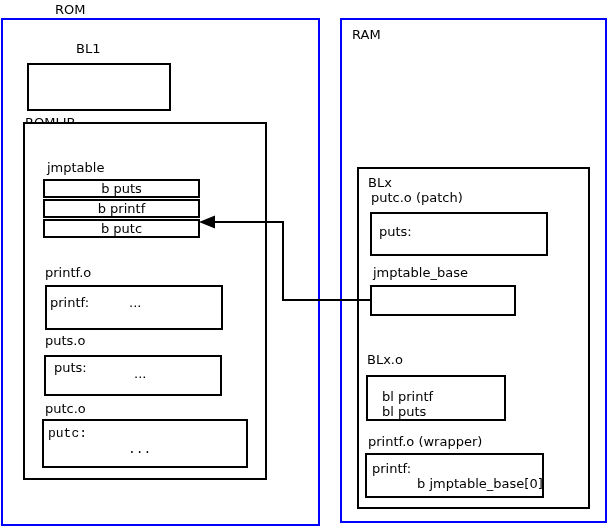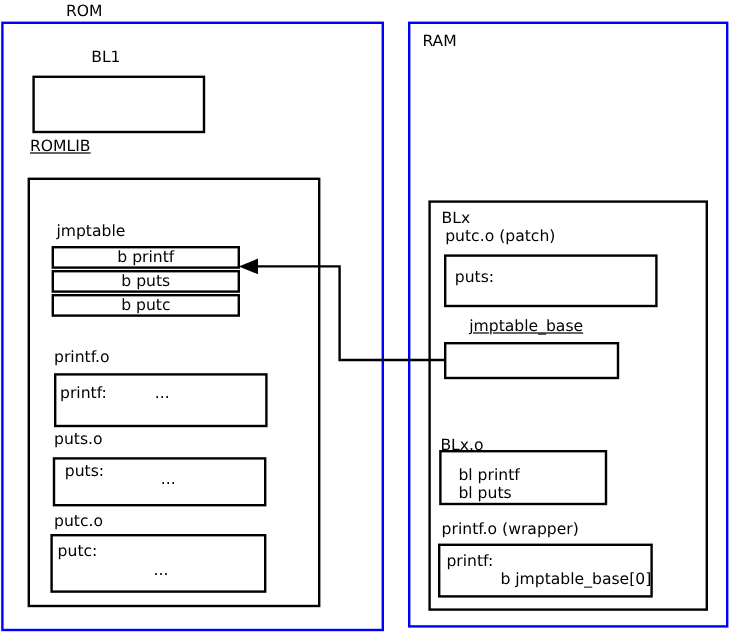--- a/index.html
+++ b/index.html
@@ -50,64 +50,64 @@
 
 <div id="canvas">
 
   <div class="lbl" style="left:55px; top:3px;">ROM</div>
   <div class="frame" style="left:1px; top:18px; width:319px; height:508px;"></div>
 
   <div class="lbl" style="left:28px; top:42px;margin-left:48px;">BL1</div>
   <div class="box" style="left:27px; top:63px; width:144px; height:48px;"></div>
 
   <div class="lbl" style="left:25px; top:116px;text-decoration:underline;">ROMLIB</div>
-  <div class="box" style="left:23px; top:148px; width:244px; height:358px; border-width:2px;">
+  <div class="box" style="left:23px; top:122px; width:244px; height:358px; border-width:2px;">
 
     <div class="lbl" style="left:22px; top:37px;">jmptable</div>
     <div class="abs" style="left:18px; top:55px; width:157px;">
+      <div class="row">b puts</div>
       <div class="row">b printf</div>
-      <div class="row">b puts</div>
       <div class="row">b putc</div>
     </div>
 
     <div class="lbl" style="left:20px; top:142px;">printf.o</div>
     <div class="box" style="left:20px; top:161px; width:178px; height:45px;">
       <span class="code" style="left:3px; top:8px;">printf:</span>
       <span class="code" style="left:82px; top:8px;">...</span>
     </div>
 
     <div class="lbl" style="left:20px; top:210px;">puts.o</div>
     <div class="box" style="left:19px; top:231px; width:178px; height:41px;">
       <span class="code" style="left:8px; top:3px;">puts:</span>
       <span class="code" style="left:88px; top:9px;">...</span>
     </div>
 
     <div class="lbl" style="left:20px; top:278px;">putc.o</div>
-    <div class="box" style="left:17px; top:295px; width:180px; height:49px;">
+    <div class="box" style="left:17px; top:295px; width:206px; height:49px;font-family:Liberation Mono, monospace;">
       <span class="code" style="left:4px; top:5px;">putc:</span>
       <span class="code" style="left:84px; top:21px;">...</span>
     </div>
   </div>
 
   <div class="lbl" style="left:352px; top:4px;margin-top:24px;">RAM</div>
   <div class="frame" style="left:340px; top:18px; width:267px; height:505px;"></div>
 
   <div class="box" style="left:357px; top:167px; width:233px; height:342px;text-align:right;">
 
     <div class="lbl" style="left:9px; top:7px;">BLx</div>
 
     <div class="lbl" style="left:12px; top:22px;">putc.o (patch)</div>
     <div class="box" style="left:11px; top:43px; width:178px; height:44px;">
       <span class="code" style="left:7px; top:10px;">puts:</span>
     </div>
 
-    <div class="lbl" style="left:32px; top:97px;text-decoration:underline;">jmptable_base</div>
+    <div class="lbl" style="left:14px; top:97px;">jmptable_base</div>
     <div class="box" style="left:11px; top:116px; width:146px; height:31px;"></div>
 
-    <div class="lbl" style="left:8px; top:196px;">BLx.o</div>
+    <div class="lbl" style="left:8px; top:184px;">BLx.o</div>
     <div class="box" style="left:7px; top:206px; width:140px; height:46px;">
       <span class="code" style="left:14px; top:12px;">bl printf</span>
       <span class="code" style="left:14px; top:27px;">bl puts</span>
     </div>
 
     <div class="lbl" style="left:9px; top:266px;">printf.o (wrapper)</div>
     <div class="box" style="left:6px; top:284px; width:179px; height:45px;">
       <span class="code" style="left:5px; top:6px;">printf:</span>
       <span class="code" style="left:50px; top:21px;">b jmptable_base[0]</span>
     </div>

